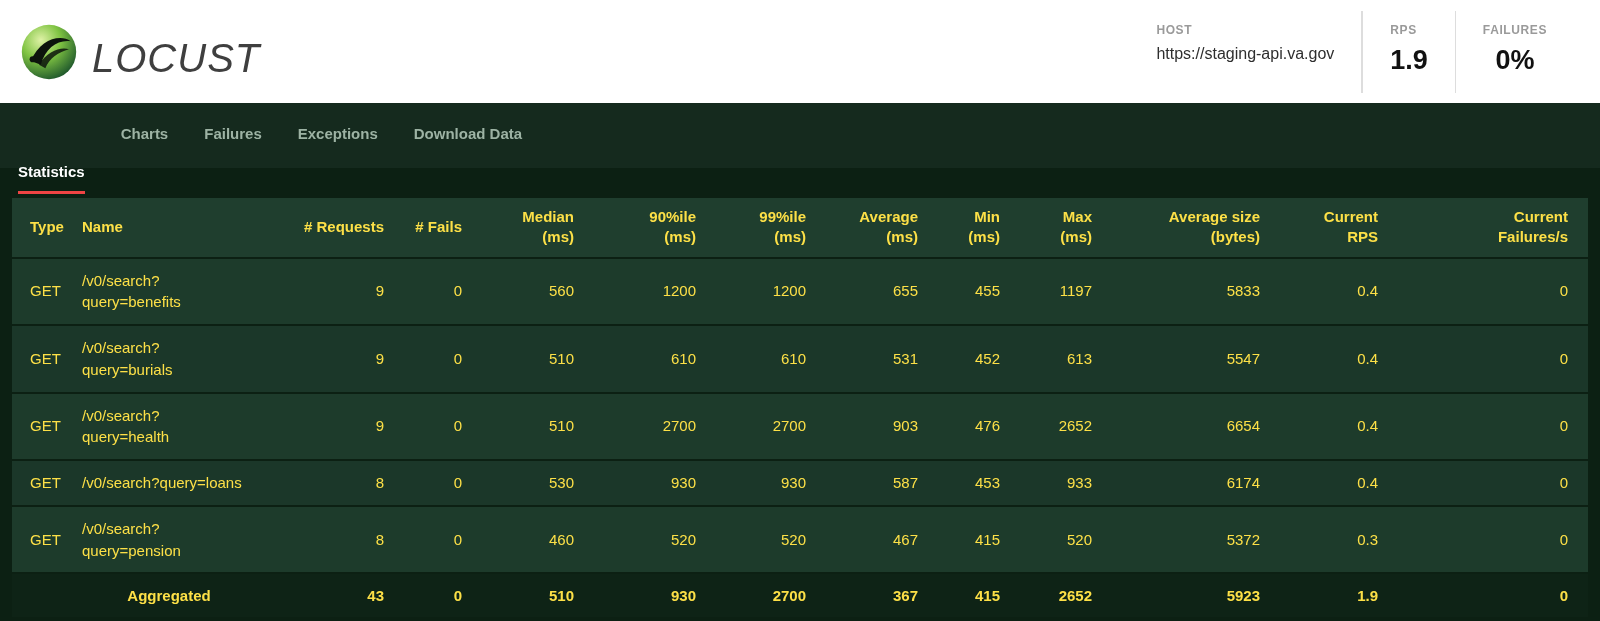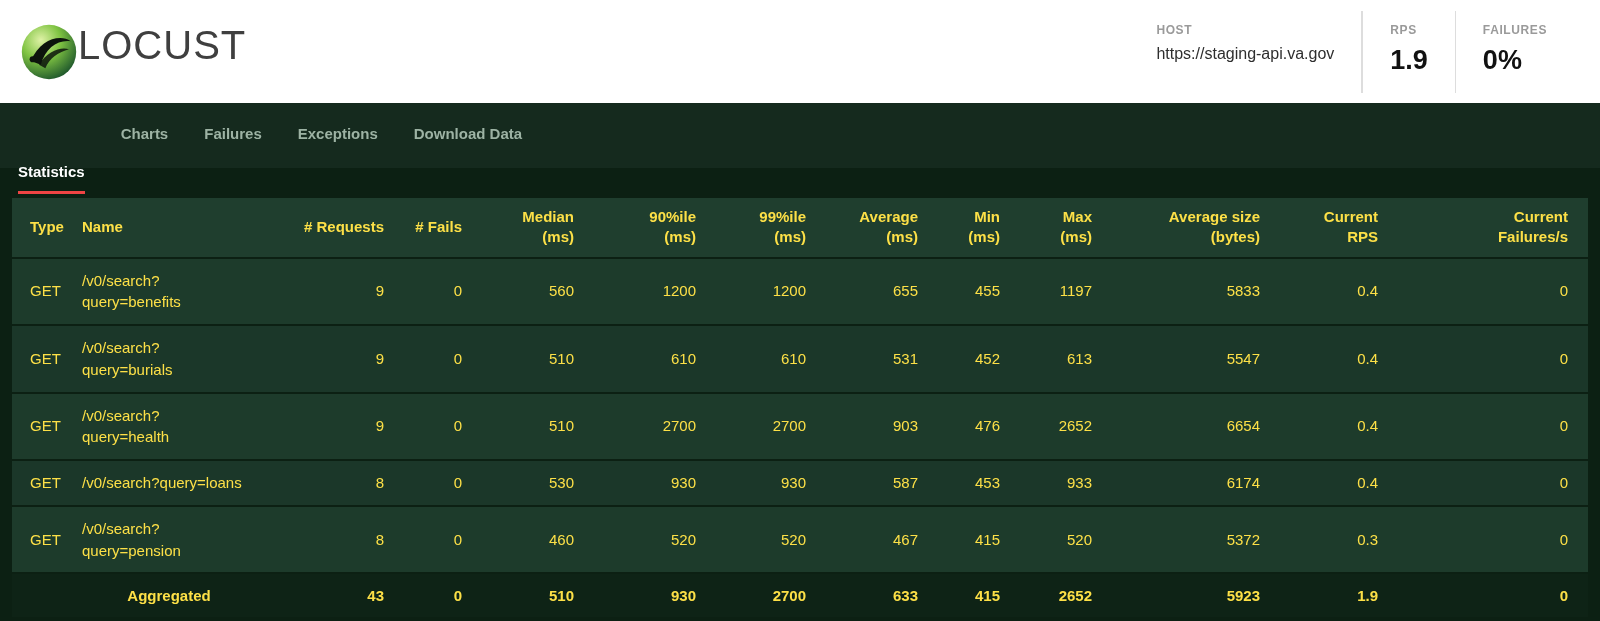--- a/index.html
+++ b/index.html
@@ -10,27 +10,27 @@
     --rowAlt:#1b3729;
     --thead:#1f3e2e;
     --agg:#0e2316;
   }
   *{box-sizing:border-box;margin:0;padding:0;}
   html,body{width:1600px;height:621px;overflow:hidden;}
   body{font-family:"Liberation Sans","DejaVu Sans",sans-serif;background:var(--page);}
 
   
   .app-header{height:103px;background:#ffffff;display:flex;align-items:center;padding:0 26px 0 20px;}
-  .brand{display:flex;align-items:flex-start;}
+  .brand{display:flex;align-items:flex-end;gap:14px;font-style:italic;}
   .brand svg{display:block;}
   .app-title{font-size:40px;color:#3f3f3f;letter-spacing:1px;font-weight:500;}
   .header-stats{margin-left:auto;display:flex;align-items:stretch;height:88px;}
   .stat{padding:15px 27px 0;}
   .stat-label{font-size:12px;font-weight:700;color:#9a9a9a;letter-spacing:.6px;margin-bottom:8px;}
-  .stat-value{font-size:16px;color:#2e2e2e;white-space:nowrap;}
+  .stat-value{font-size:16px;color:#2e2e2e;white-space:nowrap;text-align:center;}
   .stat-value.status{font-size:19px;font-weight:700;color:#111;}
   .stat-value.big{font-size:27px;font-weight:700;color:#111;}
   .new-test{display:block;margin-top:5px;font-size:15px;color:var(--link);cursor:pointer;text-decoration:none;}
   .vr{width:1px;background:#dddddd;margin:3px 0;}
 
   
   nav{height:65px;background:var(--nav);padding-left:18px;}
   .tabs{list-style:none;display:flex;}
   .tab{font-size:15px;font-weight:700;color:#9db3a4;padding:22px 0 11px;margin-right:36px;cursor:pointer;white-space:nowrap;}
   .tab.active{color:#ffffff;border-bottom:3px solid #ef4444;margin-top:38px;}
@@ -226,21 +226,21 @@
       </tbody>
     <tfoot id="stats-tfoot">
         <tr>
           <td></td>
           <td>Aggregated</td>
           <td>43</td>
           <td>0</td>
           <td>510</td>
           <td>930</td>
           <td>2700</td>
-          <td>633</td>
+          <td>367</td>
           <td>415</td>
           <td>2652</td>
           <td>5923</td>
           <td>1.9</td>
           <td>0</td>
         </tr>
       </tfoot>
   </table>
 </main>
 

